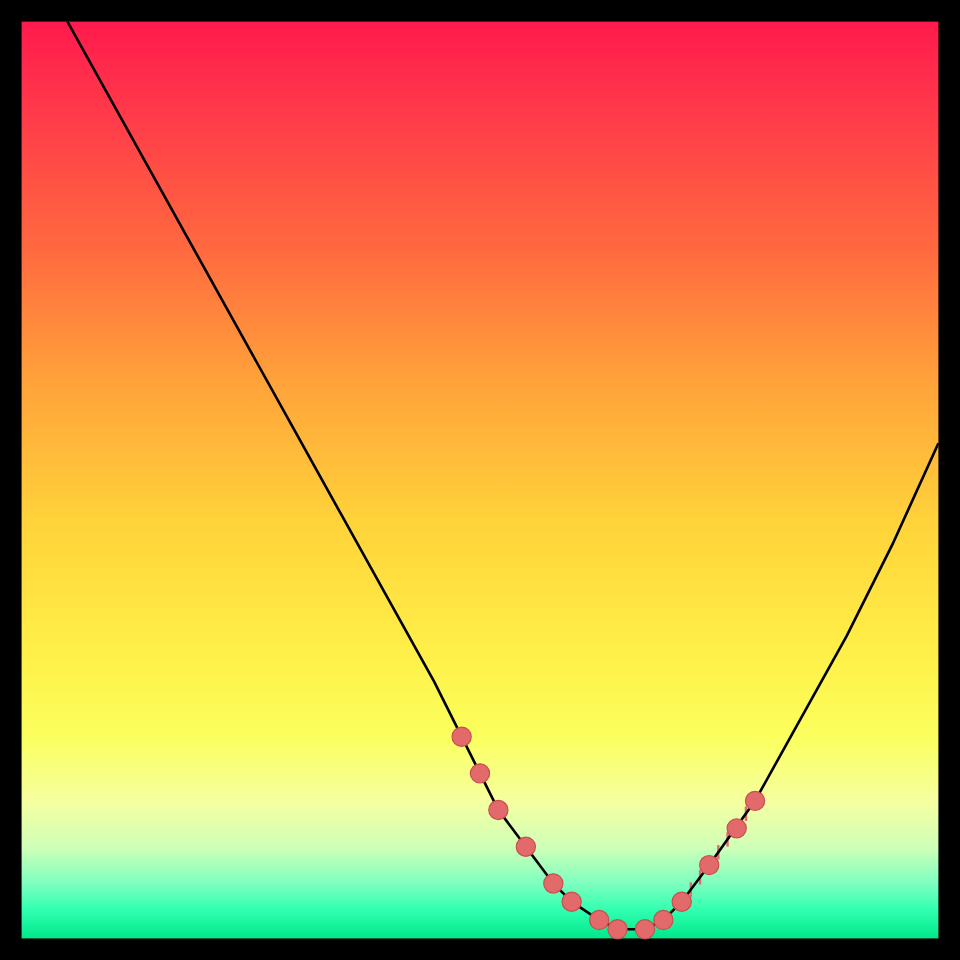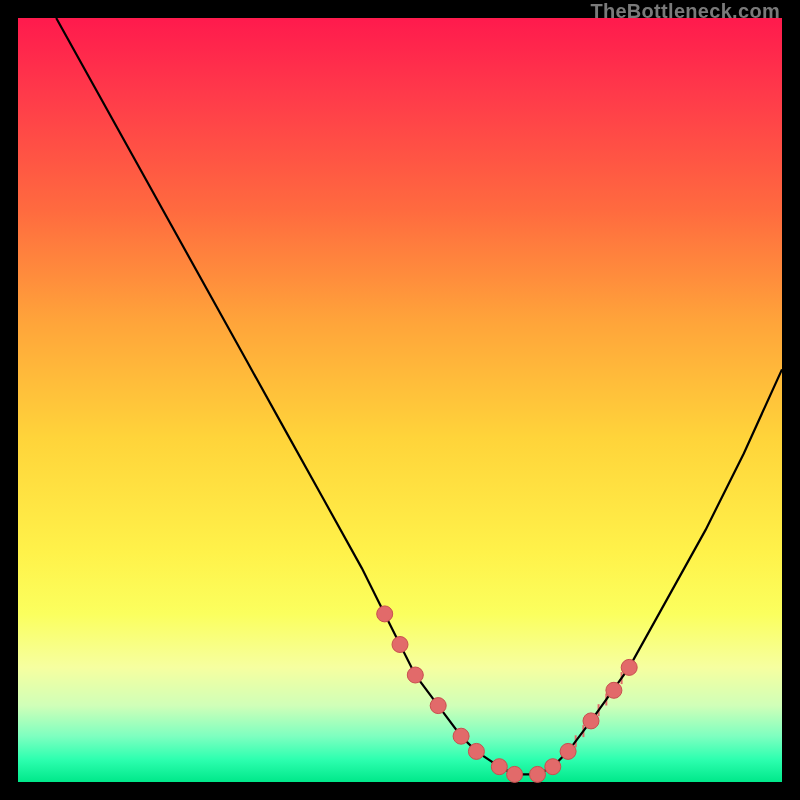--- a/index.html
+++ b/index.html
@@ -69,21 +69,20 @@
   .tick {
     stroke: #e26a6a;
     stroke-width: 2;
   }
 </style>
 </head>
 <body>
 
 <div class="frame">
   <div class="gradient"></div>
-  <div class="watermark">TheBottleneck.com</div>
   <svg class="plot" viewBox="0 0 764 764">
     <g id="ticks-group">
         <line x1="557.7" x2="557.7" y1="717.3" y2="729.3" class="tick"></line>
         <line x1="565.4" x2="565.4" y1="707.1" y2="719.1" class="tick"></line>
         <line x1="573.0" x2="573.0" y1="696.9" y2="708.9" class="tick"></line>
         <line x1="580.6" x2="580.6" y1="686.2" y2="698.2" class="tick"></line>
         <line x1="588.3" x2="588.3" y1="675.5" y2="687.5" class="tick"></line>
         <line x1="595.9" x2="595.9" y1="664.8" y2="676.8" class="tick"></line>
         <line x1="603.6" x2="603.6" y1="654.1" y2="666.1" class="tick"></line>
       </g>

